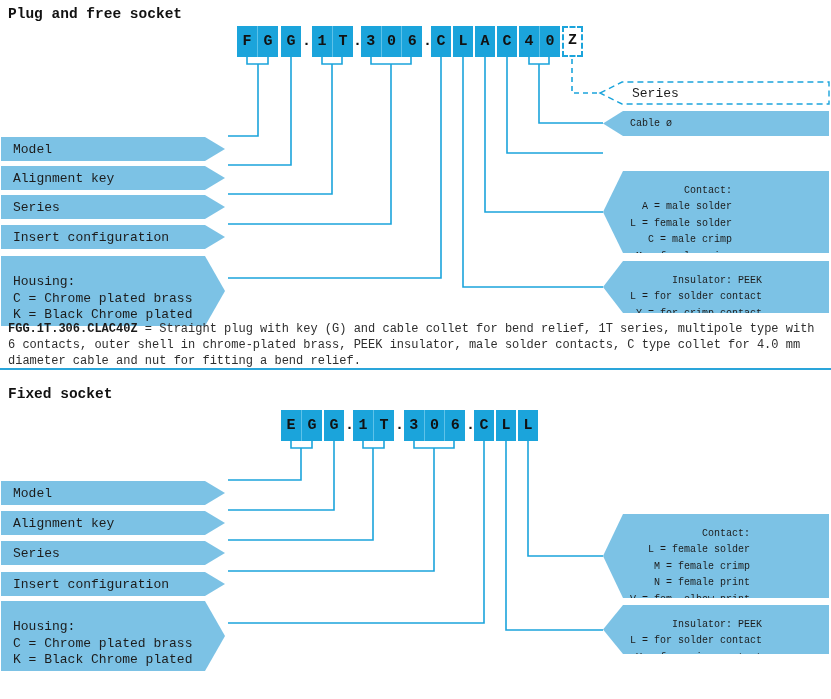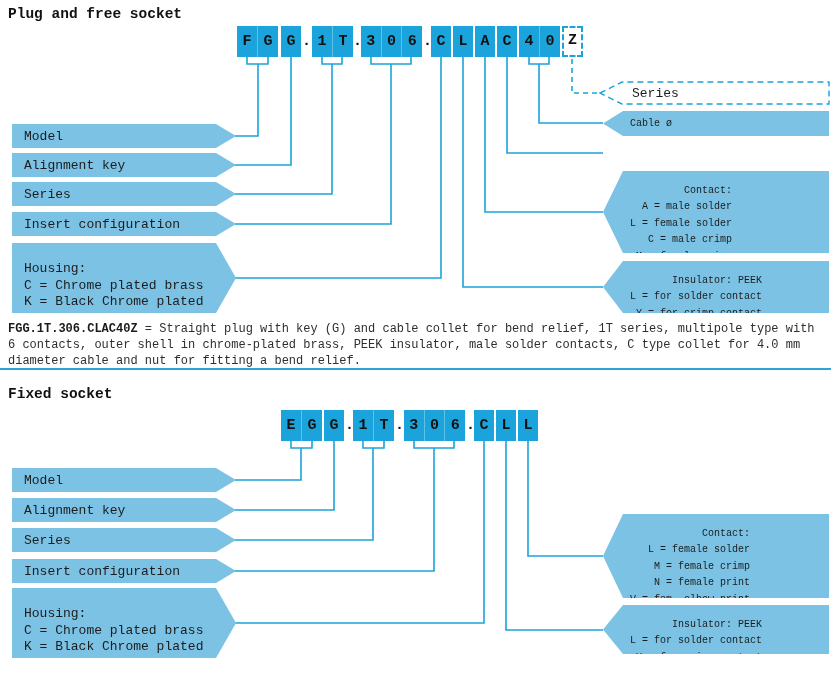--- a/index.html
+++ b/index.html
@@ -25,23 +25,23 @@
   
   .grp{position:absolute;height:31px;background:var(--box_blue);display:flex;}
   .ch{width:20px;text-align:center;font-weight:bold;font-size:15px;line-height:31px;color:#121212;}
   .csep{width:1px;background:var(--box_sep);}
   .grp.dashed{background:#fff;border:2px dashed var(--box_blue);box-sizing:border-box;}
   .grp.dashed .ch{line-height:26px;width:17px;}
   .dot{position:absolute;height:31px;width:8px;}
   .dot .ch{width:8px;}
 
   
-  .pl{position:absolute;left:12px;width:224px;background:var(--pennant_blue);
+  .pl{position:absolute;left:1px;width:224px;background:var(--pennant_blue);
       clip-path:polygon(0 0,204px 0,224px 50%,204px 100%,0 100%);
-      display:flex;align-items:center;}
+      display:flex;align-items:center;margin-top:13px;}
   .pl .t{padding-left:12px;font-size:13px;}
   .pl.multi{align-items:flex-start;}
   .pl.multi .t{white-space:pre-line;line-height:16.5px;padding-top:18px;}
 
   
   .pr{position:absolute;left:603px;width:226px;background:var(--pennant_blue);
       clip-path:polygon(20px 0,100% 0,100% 100%,20px 100%,0 50%);
       display:flex;align-items:center;}
   .pr .t{padding-left:27px;font-size:10px;text-align:right;}
   .pr.multi{align-items:flex-start;}

